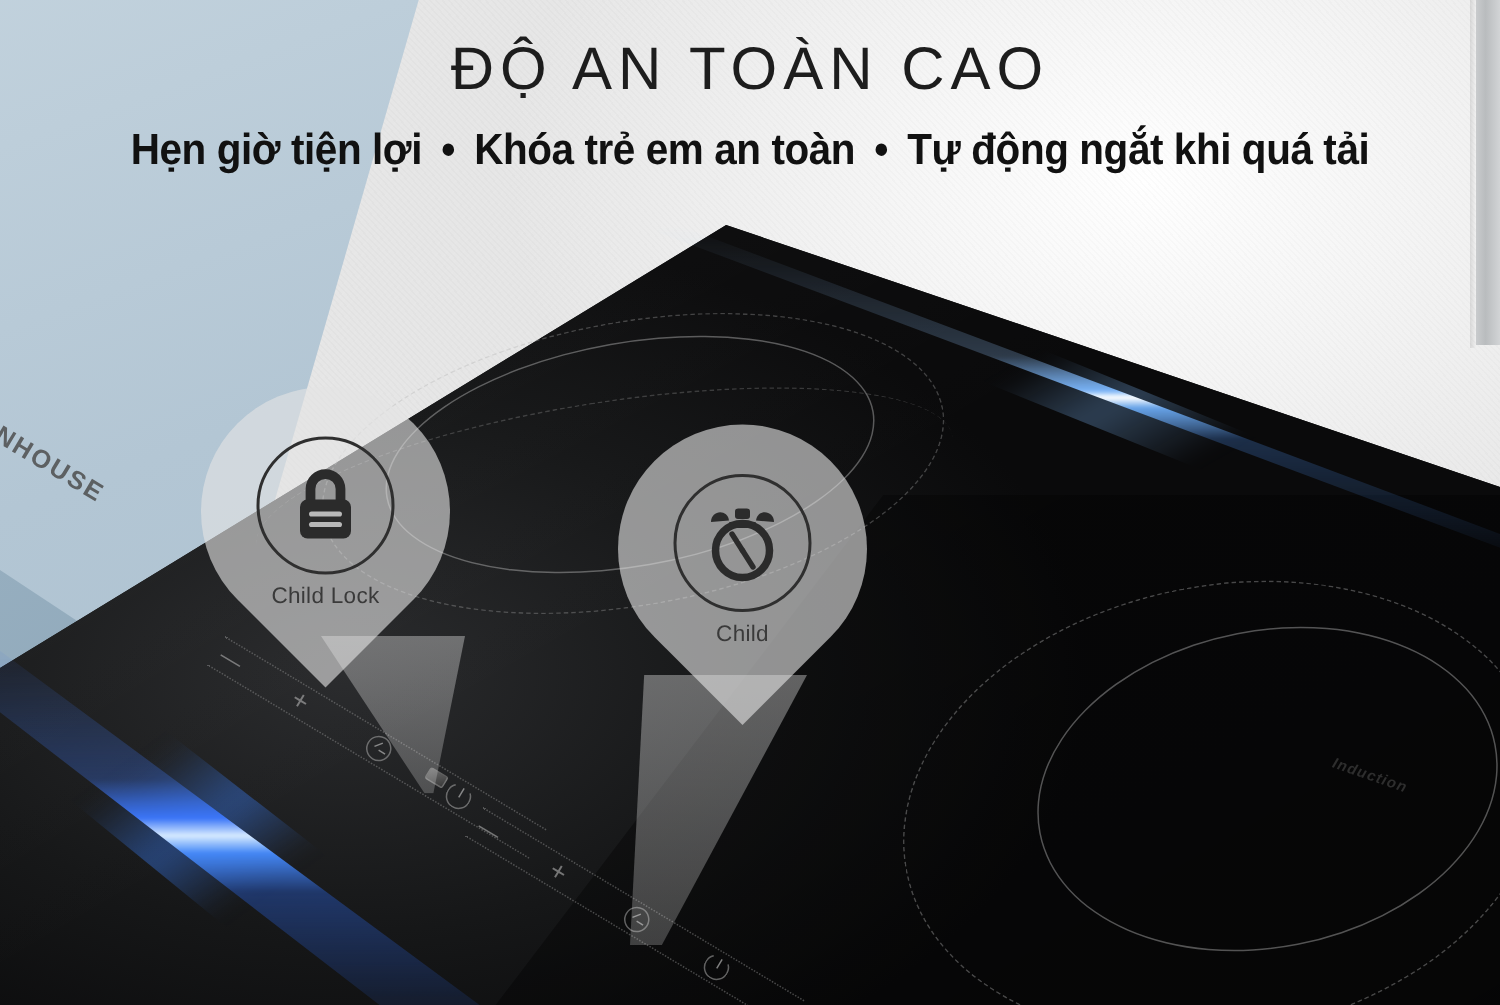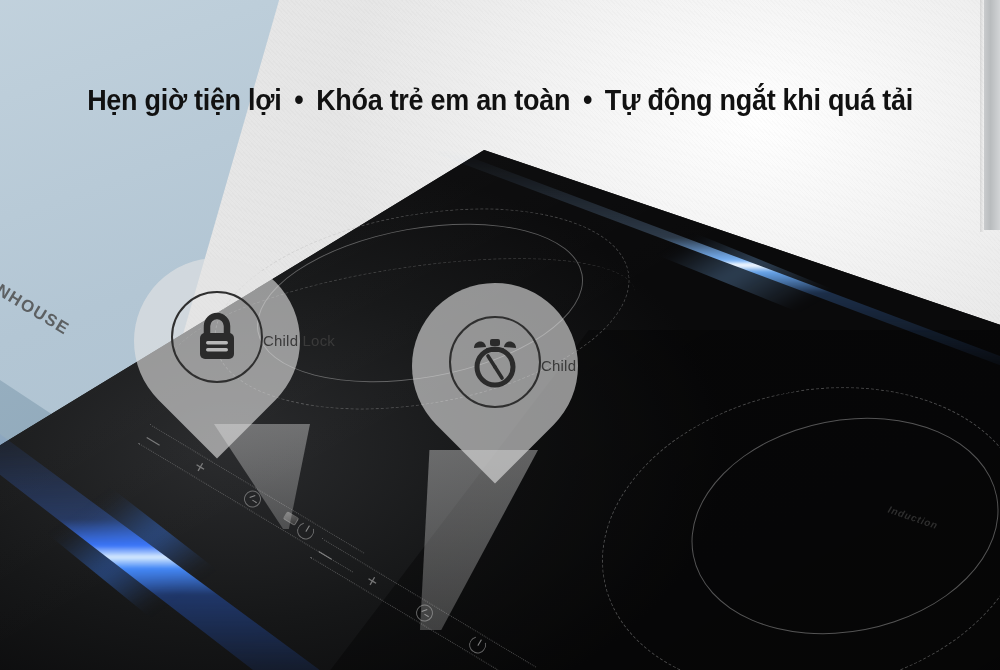--- a/index.html
+++ b/index.html
@@ -210,21 +210,21 @@
   .pin {
     position:absolute;
     background:rgba(228,228,228,.62);
     border-radius:50% 50% 50% 0;
     transform:rotate(-45deg);
     pointer-events:none;
   }
   .pin-wrap { position:absolute; }
   .pin-face {
     position:absolute; left:0; top:0;
-    display:flex; flex-direction:row; align-items:center;
+    display:flex; flex-direction:column; align-items:center;
   }
   .pin-ring {
     width:92px; height:92px; border-radius:50%;
     border:2px solid #2f2f2f;
     display:flex; align-items:center; justify-content:center;
   }
   .pin-label {
     margin-top:6px; font-size:15px; color:#3a3a3a; letter-spacing:.2px;
     white-space:nowrap;
   }
@@ -330,20 +330,21 @@
           <path d="M18 12 L36 12 L33 16 L21 16 Z" fill="#2b2b2b"></path>
           <circle cx="27" cy="31" r="18" fill="none" stroke="#2b2b2b" stroke-width="5"></circle>
           <path d="M27 31 L20 20" stroke="#2b2b2b" stroke-width="3.6" stroke-linecap="round" fill="none"></path>
           <path d="M27 31 L34 42" stroke="#2b2b2b" stroke-width="3.6" stroke-linecap="round" fill="none"></path>
         </svg>
       </div>
       <div class="pin-label">Child</div>
     </div>
   </div>
 
+  <div class="headline">ĐỘ AN TOÀN CAO</div>
 
   <div class="subline">
     <span>Hẹn giờ tiện lợi</span>
     <span class="dot-sep">•</span>
     <span>Khóa trẻ em an toàn</span>
     <span class="dot-sep">•</span>
     <span>Tự động ngắt khi  quá tải</span>
   </div>
 
 </div>

